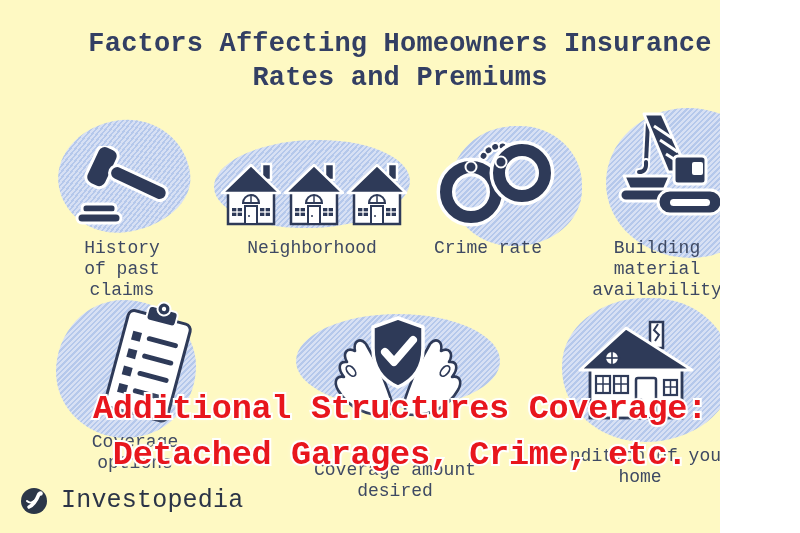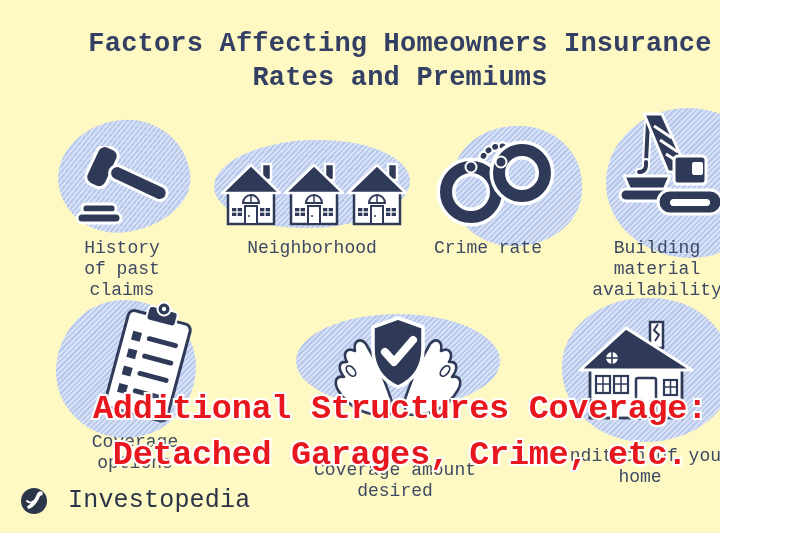--- a/index.html
+++ b/index.html
@@ -19,21 +19,21 @@
   .flabel{
     position:absolute;z-index:3;text-align:center;color:#3e4963;
     font-size:18px;line-height:21px;font-weight:400;
   }
   .overlay{
     position:absolute;z-index:10;left:0;top:386px;width:800px;text-align:center;
     font-size:33.5px;font-weight:800;line-height:46px;letter-spacing:-.3px;
     color:#e8161d;-webkit-text-stroke:4px #ffffff;paint-order:stroke fill;
     text-shadow:0 0 3px rgba(255,255,255,.85),0 0 6px rgba(255,255,255,.6);
   }
-  .logo{position:absolute;z-index:4;left:20px;top:486px;display:flex;align-items:center;gap:20px;}
+  .logo{position:absolute;z-index:4;left:20px;top:486px;display:flex;align-items:center;gap:13px;}
   .logo-text{color:#2b3447;font-size:25px;font-weight:500;letter-spacing:.2px;}
 </style>
 </head>
 <body>
 
 <div id="canvas">
 
   <div class="title">
     <div>Factors Affecting Homeowners Insurance</div>
     <div>Rates and Premiums</div>

